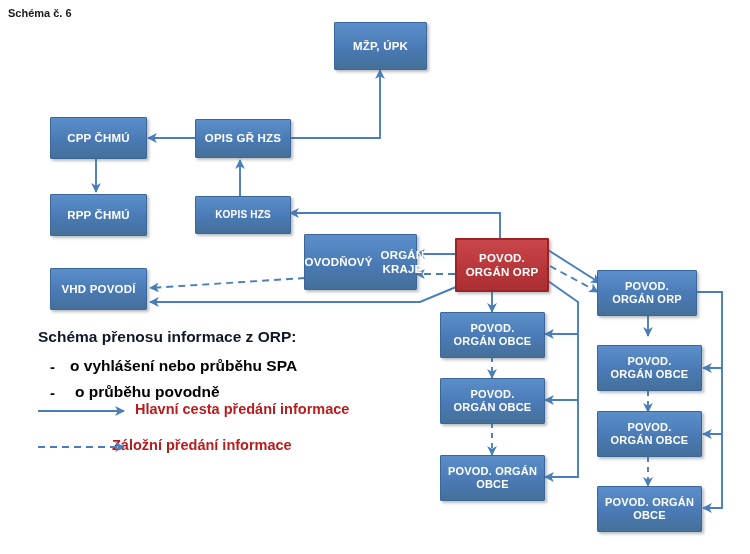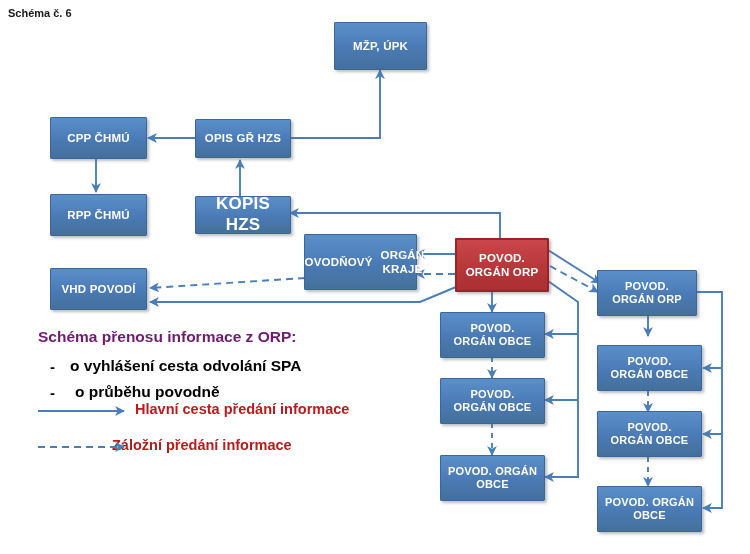--- a/index.html
+++ b/index.html
@@ -62,21 +62,21 @@
   .legend {
     position: absolute;
     z-index: 6;
   }
   .legend-title {
     position: absolute;
     left: 38px;
     top: 328px;
     font-size: 15.5px;
     font-weight: bold;
-    color: #701a75;
+    color: #0f172a;
     white-space: nowrap;
   }
   .bullet-dash {
     position: absolute;
     font-size: 15px;
     font-weight: bold;
     color: #000000;
   }
   .bullet-text {
     position: absolute;
@@ -165,21 +165,21 @@
   </div>
 
   <div class="node blue" style="left:195px; top:119px; width:96px; height:39px; font-size:11.5px;">
     <span class="node-label">OPIS GŘ HZS</span>
   </div>
 
   <div class="node blue" style="left:50px; top:194px; width:97px; height:42px; font-size:11.5px;">
     <span class="node-label">RPP ČHMÚ</span>
   </div>
 
-  <div class="node blue" style="left:195px; top:196px; width:96px; height:38px; font-size:17px;">
+  <div class="node blue" style="left:195px; top:196px; width:96px; height:38px; font-size:10px;">
     <span class="node-label">KOPIS HZS</span>
   </div>
 
   <div class="node blue" style="left:304px; top:234px; width:113px; height:56px; font-size:11.5px; flex-direction:row;">
     <span class="node-label">POVODŇOVÝ</span>
     <span class="node-label">ORGÁN KRAJE</span>
   </div>
 
   <div class="node red" style="left:455px; top:238px; width:94px; height:54px; font-size:11.5px; flex-direction:column;">
     <span class="node-label">POVOD.</span>
@@ -221,21 +221,21 @@
   </div>
 
   <div class="node blue" style="left:597px; top:486px; width:105px; height:46px; font-size:11px; flex-direction:column;">
     <span class="node-label">POVOD. ORGÁN</span>
     <span class="node-label">OBCE</span>
   </div>
 
   <div class="legend-title">Schéma přenosu informace z ORP:</div>
 
   <div class="bullet-dash" style="left:50px; top:358px;">-</div>
-  <div class="bullet-text" style="left:70px; top:357px;">o vyhlášení cesta odvolání SPA</div>
+  <div class="bullet-text" style="left:70px; top:357px;">o vyhlášení nebo průběhu SPA</div>
 
   <div class="bullet-dash" style="left:50px; top:384px;">-</div>
   <div class="bullet-text" style="left:75px; top:383px;">o průběhu povodně</div>
 
   <svg class="legend" style="left:36px; top:402px;" width="100" height="18" viewBox="0 0 100 18" xmlns="http://www.w3.org/2000/svg">
     <defs>
       <marker id="ah2" viewBox="0 0 10 10" refX="9" refY="5" markerWidth="5.2" markerHeight="5.2" orient="auto-start-reverse">
         <path d="M 0 0 L 10 5 L 0 10 L 2.6 5 z" fill="#4a7ebb"></path>
       </marker>
     </defs>

